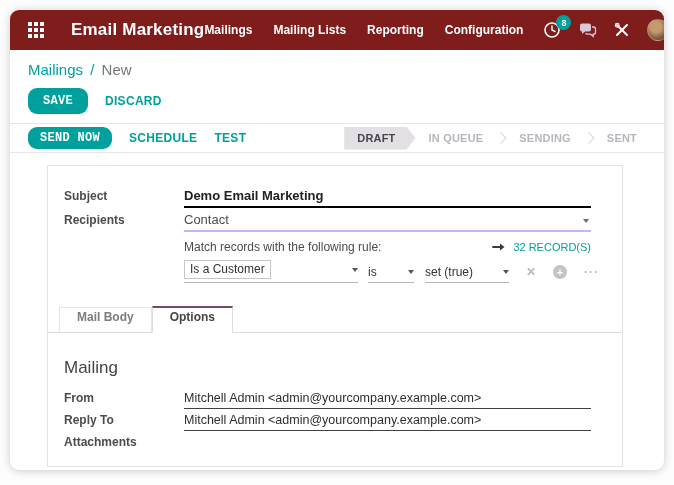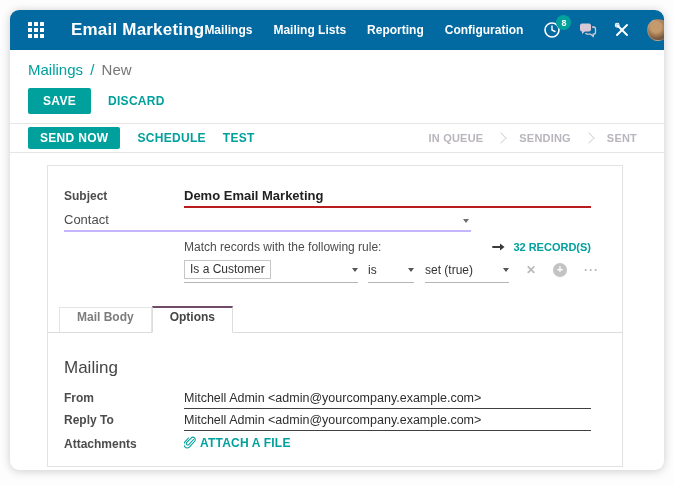--- a/index.html
+++ b/index.html
@@ -15,21 +15,21 @@
     left: 10px; top: 10px;
     width: 654px; height: 460px;
     background: #fff;
     border-radius: 9px;
     box-shadow: 0 1px 10px rgba(0,0,0,0.20);
     overflow: hidden;
   }
   
   .navbar {
     height: 40px;
-    background: #0369a1;
+    background: #7f1d1d;
     display: flex;
     align-items: center;
     padding: 0 16px 0 18px;
     color: #fff;
   }
   .apps-grid {
     display: grid;
     grid-template-columns: repeat(3, 4px);
     grid-template-rows: repeat(3, 4px);
     gap: 2px;
@@ -80,25 +80,25 @@
   .control-panel { padding: 11px 12px 0 18px; background: #fff; }
   .breadcrumb { font-size: 15px; color: #888; }
   .breadcrumb .bc-link { color: #00A09D; cursor: pointer; }
   .breadcrumb .bc-sep { color: #00A09D; margin: 0 3px; }
   .breadcrumb .bc-current { color: #777; }
   .cp-actions { display: flex; align-items: center; margin: 10px 0 9px; }
   .btn-primary {
     background: #00A09D;
     color: #fff;
     border: none;
-    font-family: Liberation Sans, sans-serif;
+    font-family: Liberation Mono, monospace;
     font-size: 12px;
     font-weight: bold;
     padding: 6px 15px;
-    border-radius: 2px;
+    border-radius: 9px;
     cursor: pointer;
     letter-spacing: 0.3px;
   }
   .btn-flat {
     background: none;
     border: none;
     font-family: inherit;
     color: #00A09D;
     font-size: 12px;
     font-weight: bold;
@@ -163,21 +163,21 @@
     font-size: 12px;
     font-weight: bold;
     color: #4c4c4c;
     padding-bottom: 4px;
   }
   .fvalue { width: 407px; position: relative; padding-bottom: 3px; }
   .fvalue.subject {
     font-size: 13px;
     font-weight: bold;
     color: #212121;
-    border-bottom: 2px solid #b91c1c;
+    border-bottom: 2px solid #000000;
   }
   .fvalue.plain {
     font-size: 13px;
     color: #4c4c4c;
     border-bottom: 2px solid #c4b5fd;
   }
   .caret {
     width: 0; height: 0;
     border-left: 3.5px solid transparent;
     border-right: 3.5px solid transparent;
@@ -188,22 +188,22 @@
   .match-row {
     margin-left: 120px;
     width: 407px;
     display: flex;
     align-items: center;
     justify-content: space-between;
     padding: 4px 0 6px;
   }
   .match-intro { font-size: 12px; color: #4c4c4c; }
   .match-right { display: flex; align-items: center; gap: 7px; }
-  .record-count { font-size: 11px; font-weight: bold; color: #00A09D; cursor: pointer; }
-  .rule-row { margin-left: 120px; display: flex; padding-bottom: 2px; }
+  .record-count { font-size: 11px; font-weight: normal; color: #00A09D; cursor: pointer; }
+  .rule-row { margin-left: 120px; display: flex; align-items: flex-end; padding-bottom: 2px; }
   .ufield {
     border-bottom: 1px solid #b5b5b5;
     display: flex;
     align-items: center;
     justify-content: space-between;
     padding-bottom: 3px;
     font-size: 12px;
     color: #333;
   }
   .ufield .caret { margin-left: 6px; border-top-color: #555; }
@@ -341,37 +341,39 @@
   </div>
   <div class="cp-divider"></div>
 
   <div class="statusbar">
     <div class="sb-left">
       <button class="btn-primary">SEND NOW</button>
       <button class="btn-flat">SCHEDULE</button>
       <button class="btn-flat">TEST</button>
     </div>
     <div class="stages">
+      <div class="stage active">DRAFT</div>
       <div class="stage">IN QUEUE</div>
       <div class="chev"></div>
       <div class="stage">SENDING</div>
       <div class="chev"></div>
       <div class="stage">SENT</div>
     </div>
   </div>
 
   <div class="sheet">
     <div class="form-top">
 
       <div class="frow">
         <div class="flabel">Subject</div>
         <div class="fvalue subject">Demo Email Marketing</div>
       </div>
 
       <div class="frow">
+        <div class="flabel">Recipients</div>
         <div class="fvalue plain">
           <span>Contact</span>
           <span class="caret"></span>
         </div>
       </div>
 
       <div class="match-row">
         <span class="match-intro">Match records with the following rule:</span>
         <span class="match-right">
           <svg width="14" height="10" viewBox="0 0 14 10">
@@ -416,24 +418,16 @@
         <div class="fvalue email">Mitchell Admin &lt;admin@yourcompany.example.com&gt;</div>
       </div>
 
       <div class="frow">
         <div class="flabel">Reply To</div>
         <div class="fvalue email">Mitchell Admin &lt;admin@yourcompany.example.com&gt;</div>
       </div>
 
       <div class="frow" style="margin-top:4px;">
         <div class="flabel">Attachments</div>
-        <div class="fvalue" style="border:none;">
-          <span class="attach-link">
-            <svg width="12" height="13" viewBox="0 0 12 13">
-              <path d="M9.5 3.5 L4.8 8.6 a1.5 1.5 0 0 1-2.2-2 L7.3 1.8 a2.4 2.4 0 0 1 3.5 3.2 L5.6 10.8 a3.4 3.4 0 0 1-5-4.6 L4.5 2" fill="none" stroke="#00A09D" stroke-width="1.1" stroke-linecap="round"></path>
-            </svg>
-            <span>ATTACH A FILE</span>
-          </span>
-        </div>
       </div>
     </div>
   </div>
 </div>
 
 </body></html>

